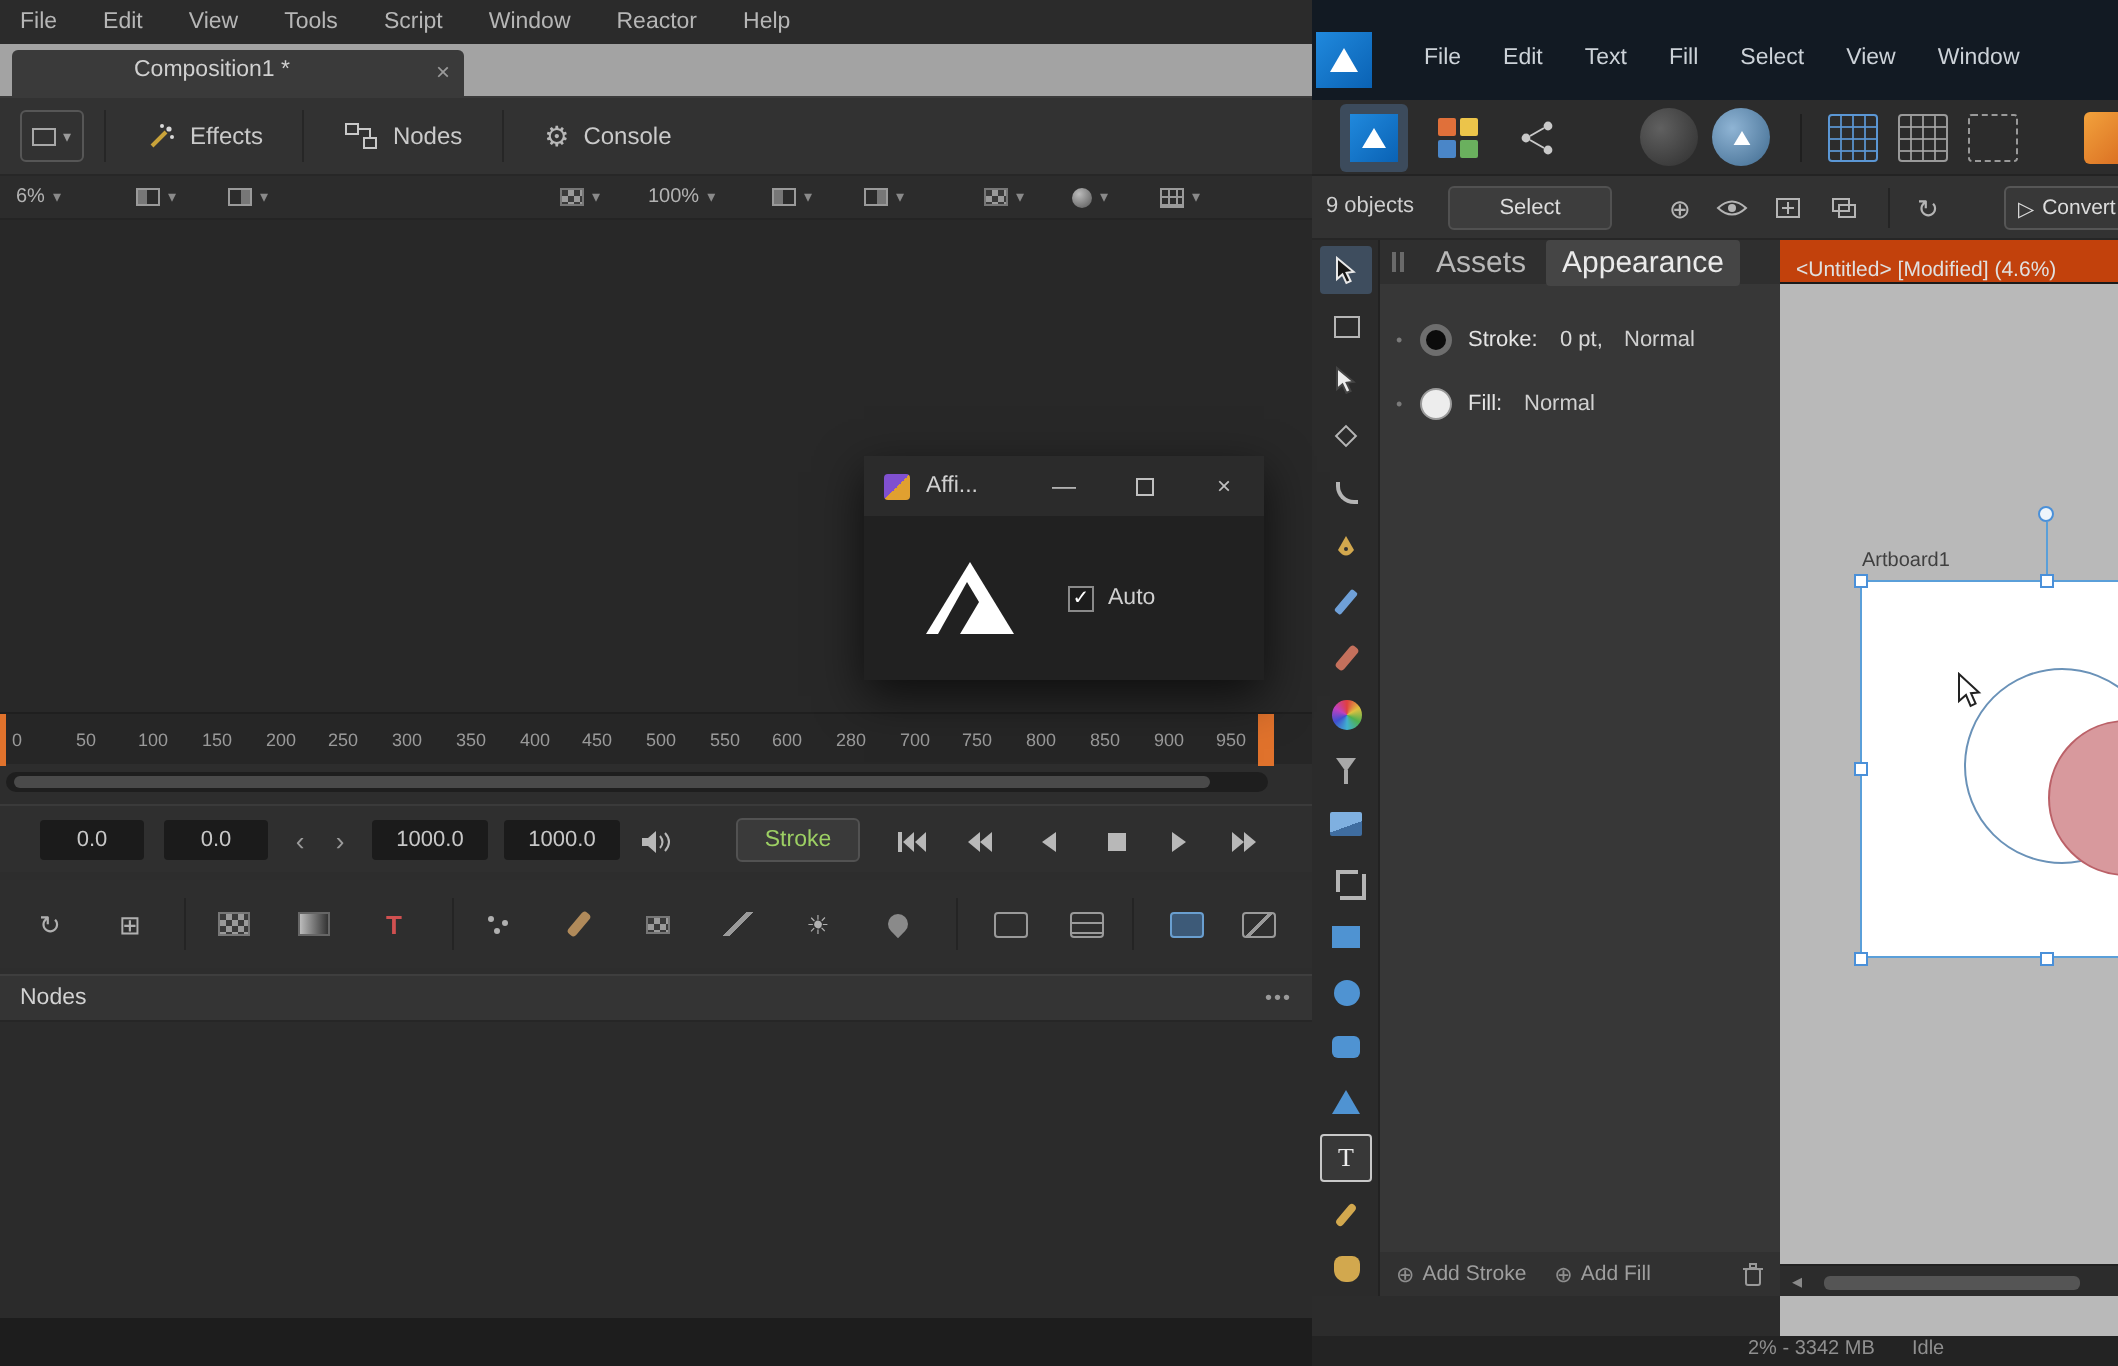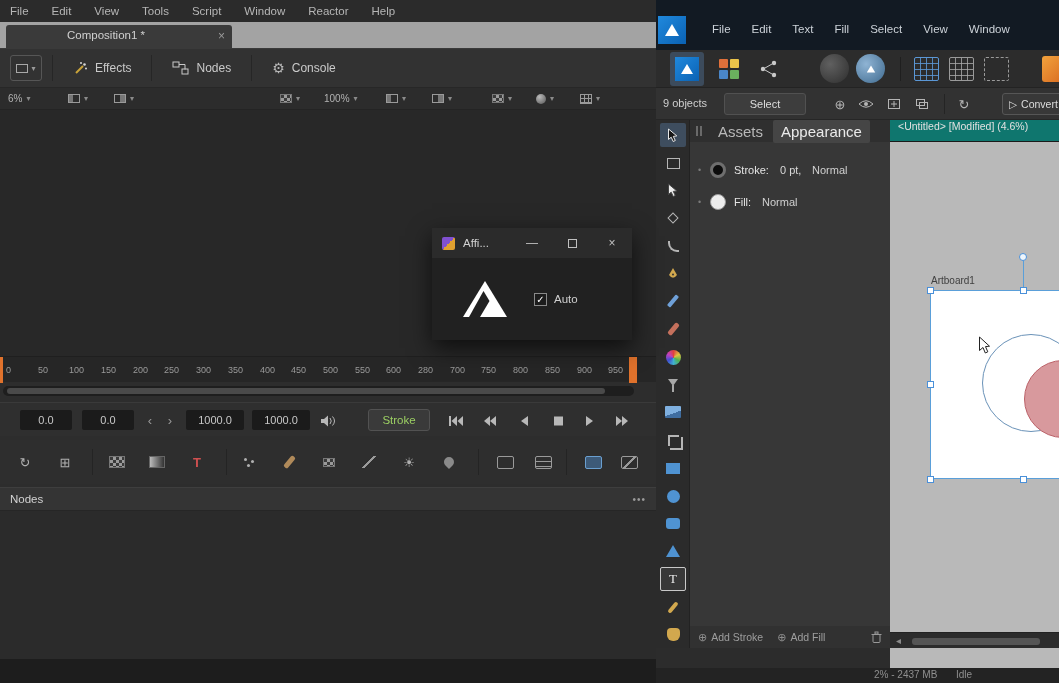--- a/index.html
+++ b/index.html
@@ -133,21 +133,21 @@
   .p-tab.active{background:#454545;color:#eaeaea}
   .p-row{position:absolute;left:0;width:100%;height:26px}
   .row-bullet{position:absolute;left:8px;top:7px;color:#7a7a7a;font-size:9px}
   .sw{position:absolute;left:20px;top:4px;width:16px;height:16px;border-radius:50%}
   .sw-stroke{background:#0c0c0c;border:3px solid #6e6e6e}
   .sw-fill{background:#ededed;border:1px solid #9a9a9a}
   .p-row .lb{position:absolute;top:6px;font-size:11px;color:#e4e4e4;white-space:nowrap}
   .p-bottom{position:absolute;left:0;top:506px;width:100%;height:22px;background:#313131;display:flex;align-items:center;padding:0 8px;color:#9e9e9e;font-size:10.5px;gap:4px}
   .p-bottom .plus{font-size:11px;color:#8e8e8e}
   .a-canvas{position:absolute;left:234px;top:120px;width:169px;height:528px}
-  .doc-tab{position:absolute;left:0;top:0;width:100%;height:22px;background:#0f766e;border-bottom:1px solid #1a1a1a;display:flex;align-items:flex-start;padding-left:8px;color:#e0e0e0;font-size:10.5px;white-space:nowrap;overflow:hidden}
+  .doc-tab{position:absolute;left:0;top:0;width:100%;height:22px;background:#c2410c;border-bottom:1px solid #1a1a1a;display:flex;align-items:flex-end;padding-left:8px;color:#e0e0e0;font-size:10.5px;white-space:nowrap;overflow:hidden}
   .canvas-body{position:absolute;left:0;top:22px;width:100%;height:616px;background:#b9b9b9;overflow:hidden}
   .artboard{position:absolute;left:40px;top:148px;width:189px;height:189px;background:#ffffff}
   .ab-label{position:absolute;left:41px;top:133px;font-size:10px;color:#404040}
   .circle-blue{position:absolute;left:92px;top:192px;width:98px;height:98px;border:1.5px solid #6a92b8;border-radius:50%}
   .circle-pink{position:absolute;left:134px;top:218px;width:78px;height:78px;background:#d8999d;border:1px solid #bb6168;border-radius:50%}
   .selbox{position:absolute;left:40px;top:148px;width:188px;height:189px;border:1px solid #5a9fd9}
   .rotline{position:absolute;left:133px;top:119px;width:1px;height:29px;background:#5a9fd9}
   .rothandle{position:absolute;left:129px;top:111px;width:8px;height:8px;border:1.5px solid #4a90d9;border-radius:50%;background:#eef5fb}
   .hnd{position:absolute;width:7px;height:7px;background:#fff;border:1px solid #4a90d9}
   .c-scroll{position:absolute;left:0;top:512px;width:100%;height:16px;background:#2c2c2c;border-top:1px solid #222}
@@ -618,18 +618,18 @@
         </svg>
       </div>
       <div class="c-scroll">
         <span class="arrow">◂</span>
         <div class="handle"></div>
       </div>
     </div>
 
 
     <div class="a-bottom">
-      <span class="mem">2% - 2437 MB</span>
+      <span class="mem">2% - 3342 MB</span>
       <span class="idle">Idle</span>
     </div>
   </div>
 
 </div>
 
 </body></html>

